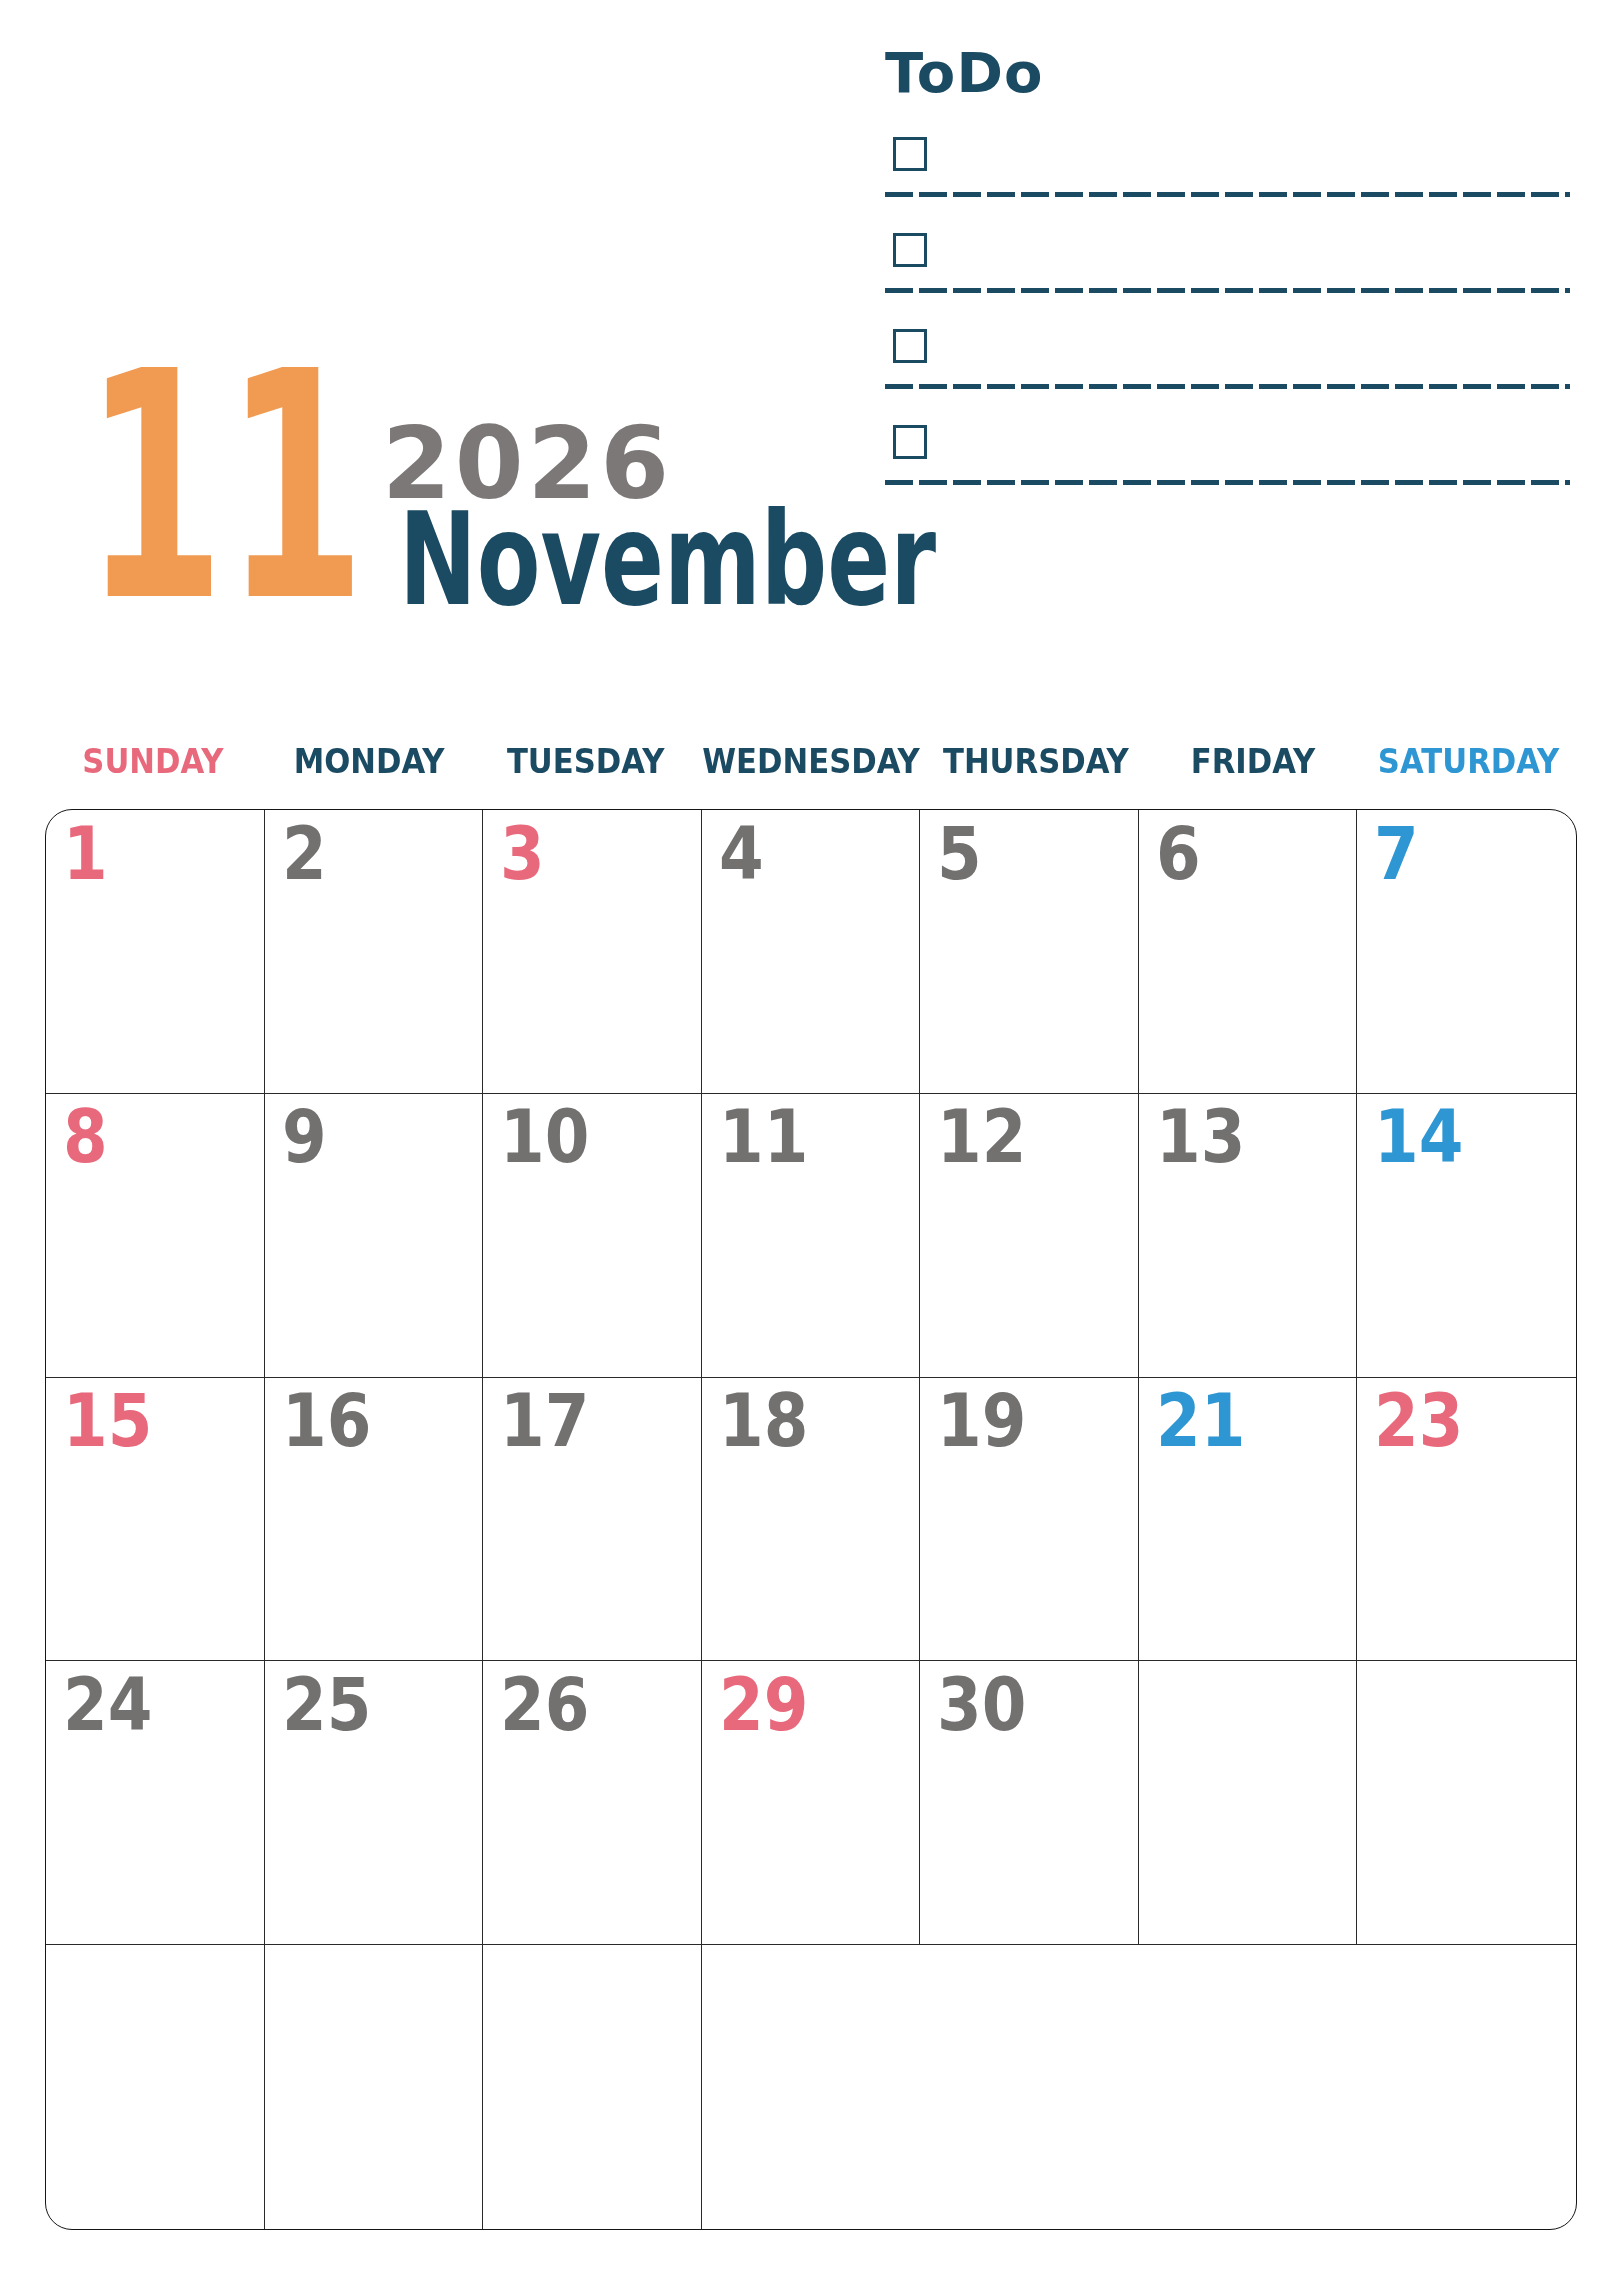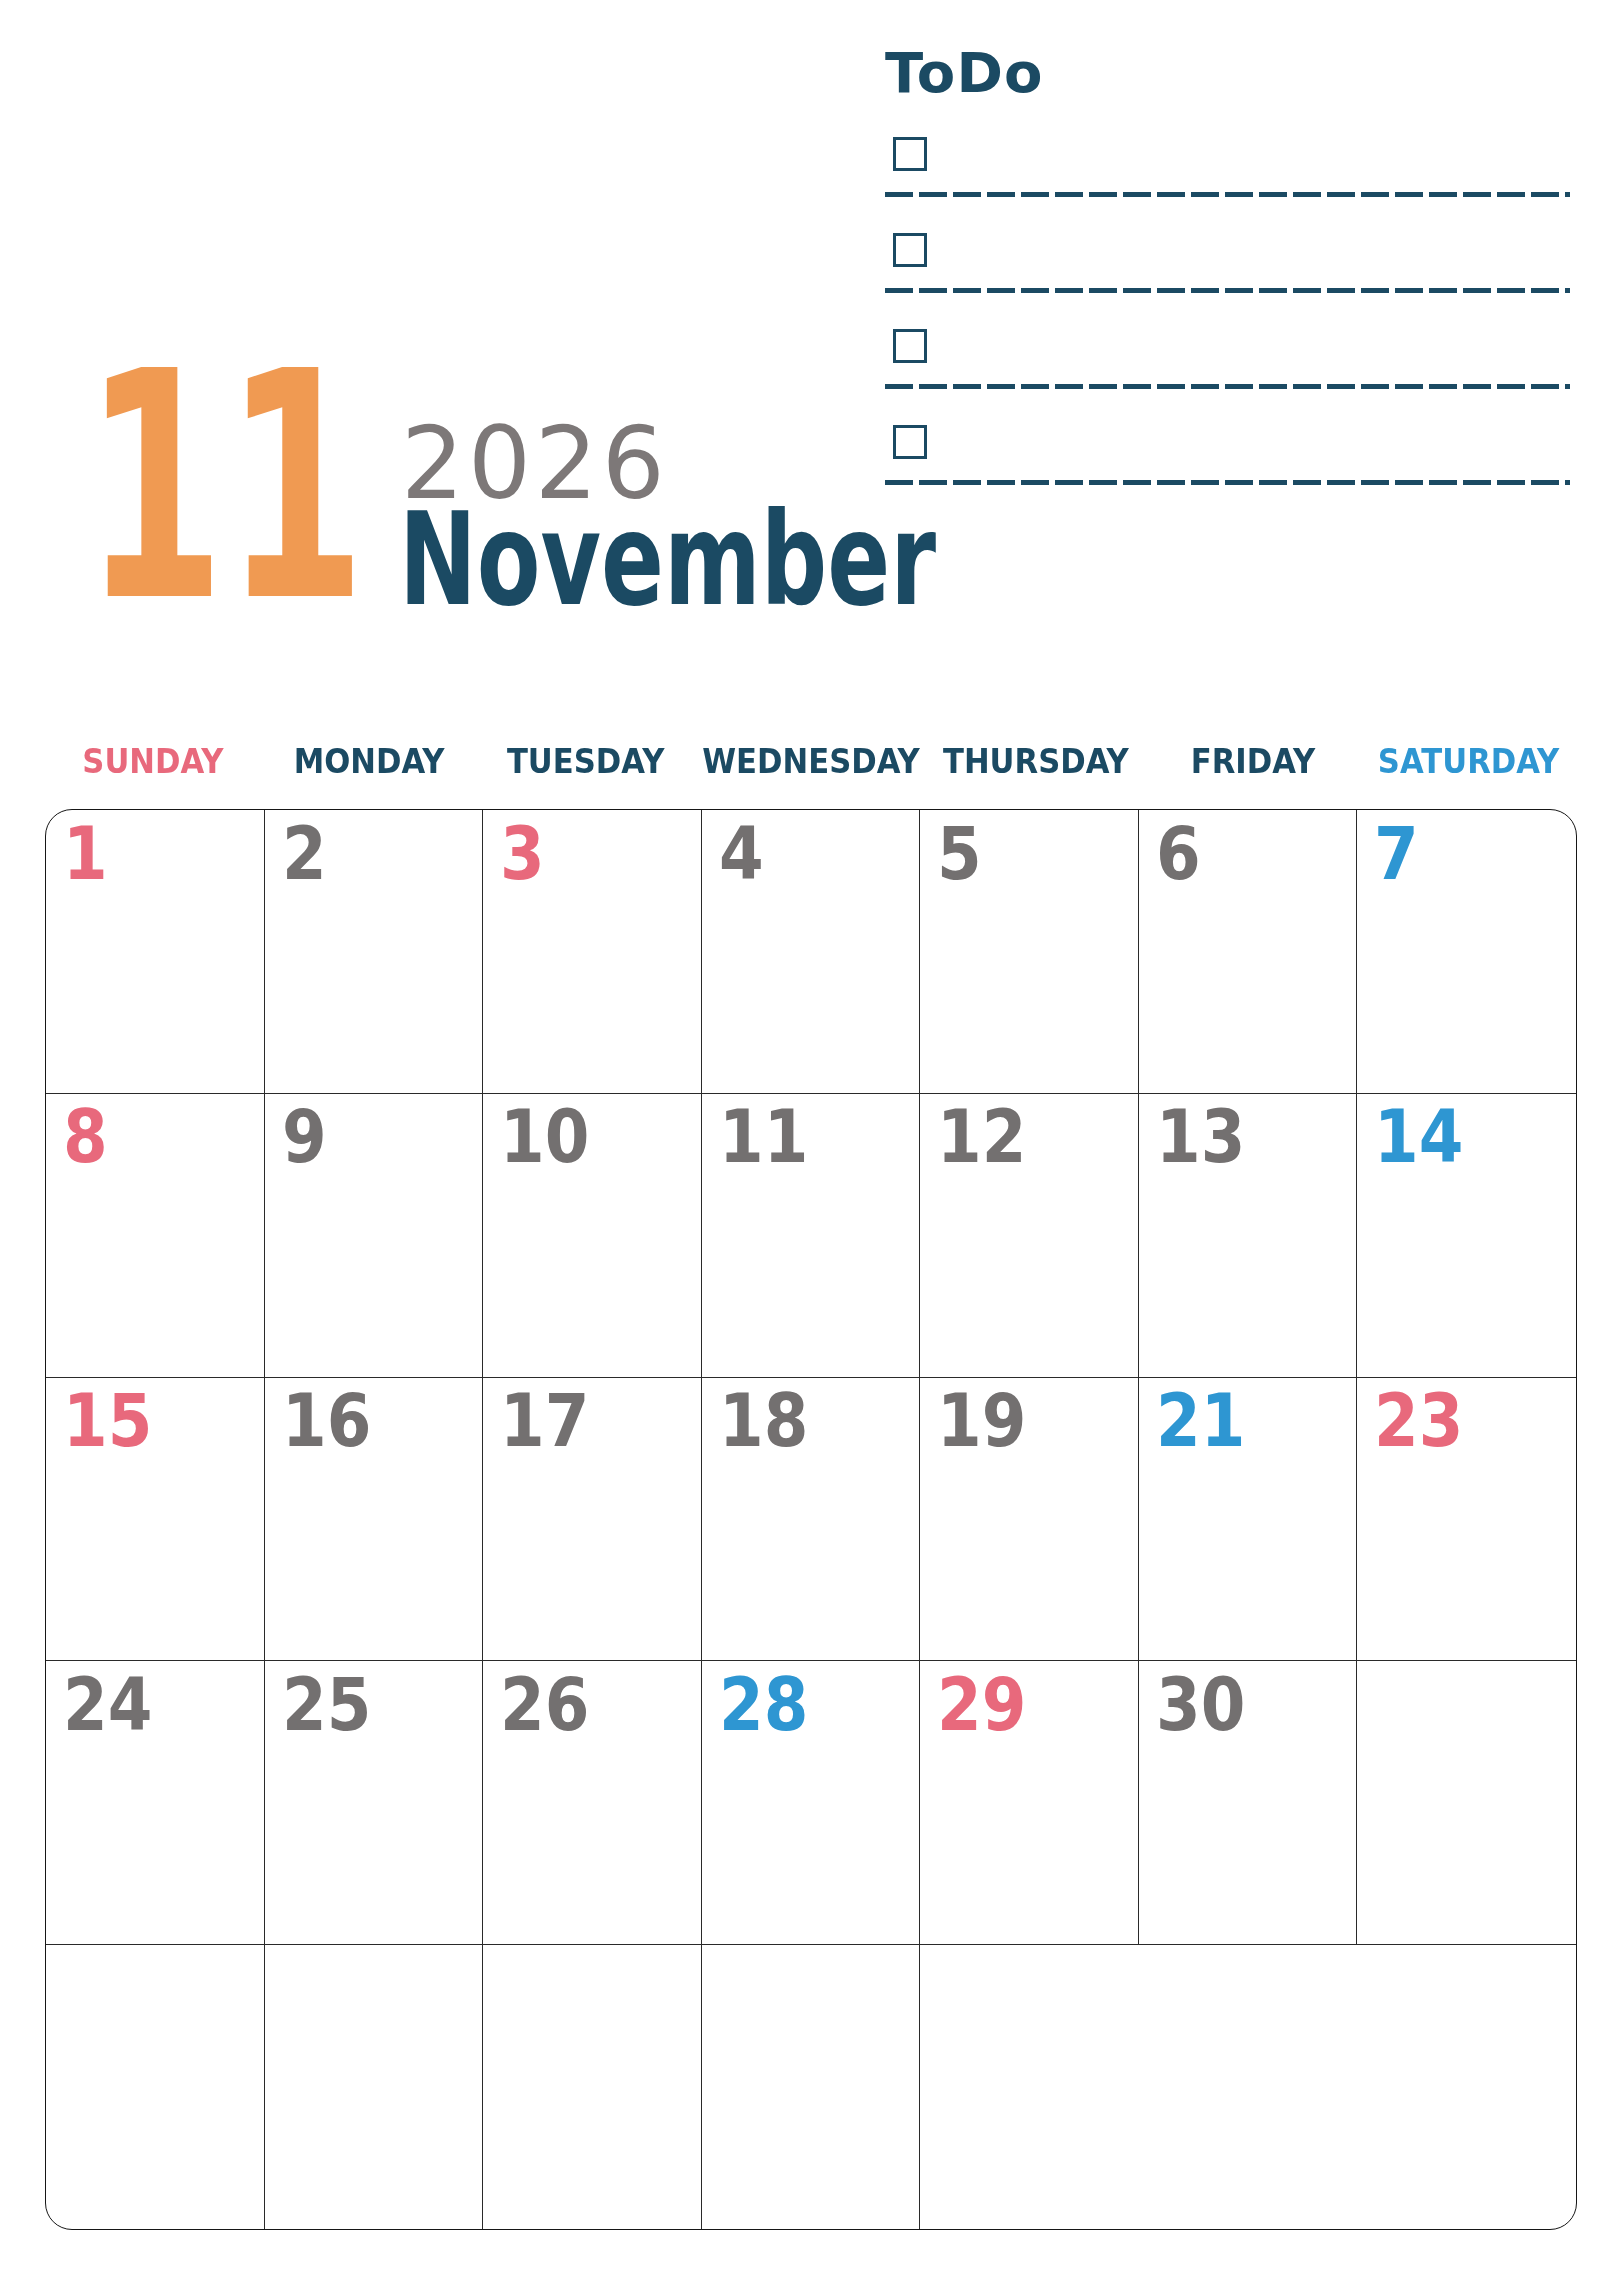--- a/index.html
+++ b/index.html
@@ -33,22 +33,22 @@
   }
   
   .month-number{
     position:absolute;left:84px;top:331px;
     font-size:314px;line-height:1;font-weight:bold;
     color:var(--orange);
     transform:scaleX(0.645);transform-origin:0 0;
     white-space:nowrap;
   }
   .month-year{
-    position:absolute;left:401px;top:414px;
-    font-size:99px;line-height:1;font-weight:normal;
+    position:absolute;left:382px;top:414px;
+    font-size:99px;line-height:1;font-weight:bold;
     color:var(--year-gray);letter-spacing:3.9px;
     white-space:nowrap;
   }
   .month-name{
     position:absolute;left:399px;top:495px;
     font-size:129px;line-height:1;font-weight:bold;
     color:var(--navy);
     transform:scaleX(0.72);transform-origin:0 0;
     white-space:nowrap;
   }
@@ -150,21 +150,20 @@
     <div class="cell"><span class="date-number sunday">15</span></div>
     <div class="cell"><span class="date-number weekday">16</span></div>
     <div class="cell"><span class="date-number weekday">17</span></div>
     <div class="cell"><span class="date-number weekday">18</span></div>
     <div class="cell"><span class="date-number weekday">19</span></div>
     <div class="cell"><span class="date-number saturday">21</span></div>
     <div class="cell"><span class="date-number holiday">23</span></div>
     <div class="cell"><span class="date-number weekday">24</span></div>
     <div class="cell"><span class="date-number weekday">25</span></div>
     <div class="cell"><span class="date-number weekday">26</span></div>
-    <div class="cell"><span class="date-number saturday">28</span></div>
     <div class="cell"><span class="date-number sunday">29</span></div>
     <div class="cell"><span class="date-number weekday">30</span></div>
     <div class="cell"></div>
     <div class="cell"></div>
     <div class="cell"></div>
     <div class="cell"></div>
     <div class="cell"></div>
   </div>
 
 

